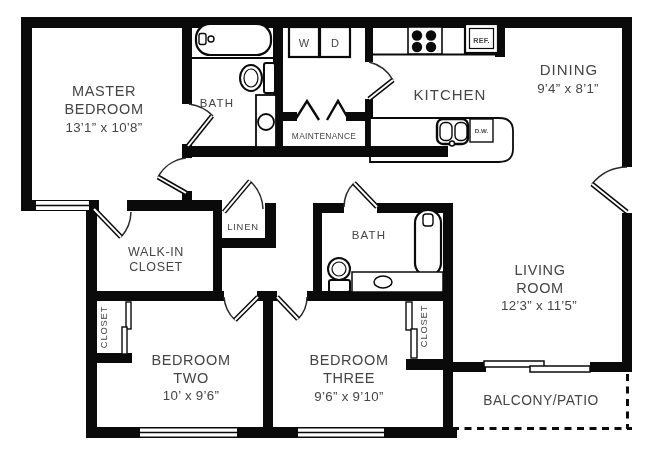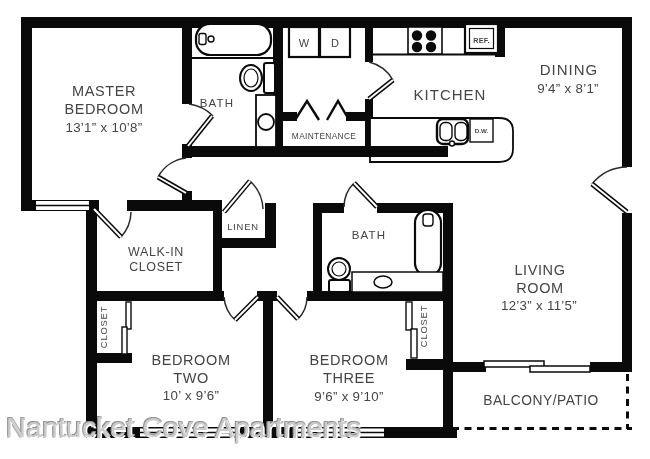--- a/index.html
+++ b/index.html
@@ -204,14 +204,13 @@
     <text class="room-dims" x="191" y="400">10’ x 9’6”</text>
 
     <text class="room-name" x="349" y="365">BEDROOM</text>
     <text class="room-name" x="349" y="383">THREE</text>
     <text class="room-dims" x="349" y="401">9’6” x 9’10”</text>
 
     <text class="room-dims" x="541" y="405" style="font-size:13.8px;letter-spacing:0.5px;">BALCONY/PATIO</text>
   </g>
 </svg>
 
-<div id="watermark">Nantucket Cove Apartments</div>
 </div>
 
 </body></html>

